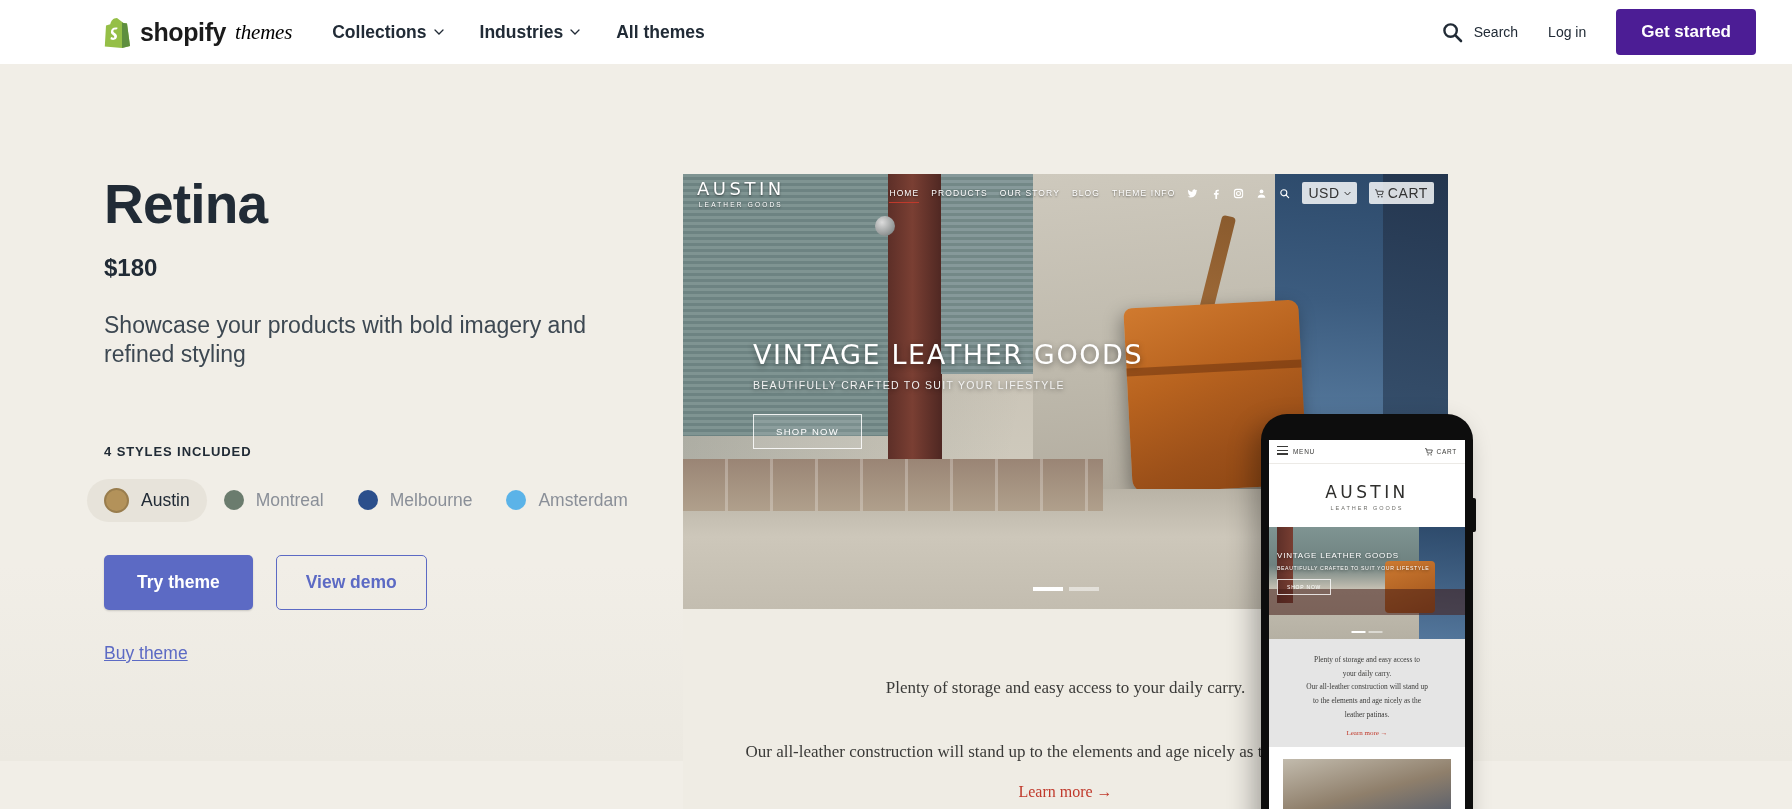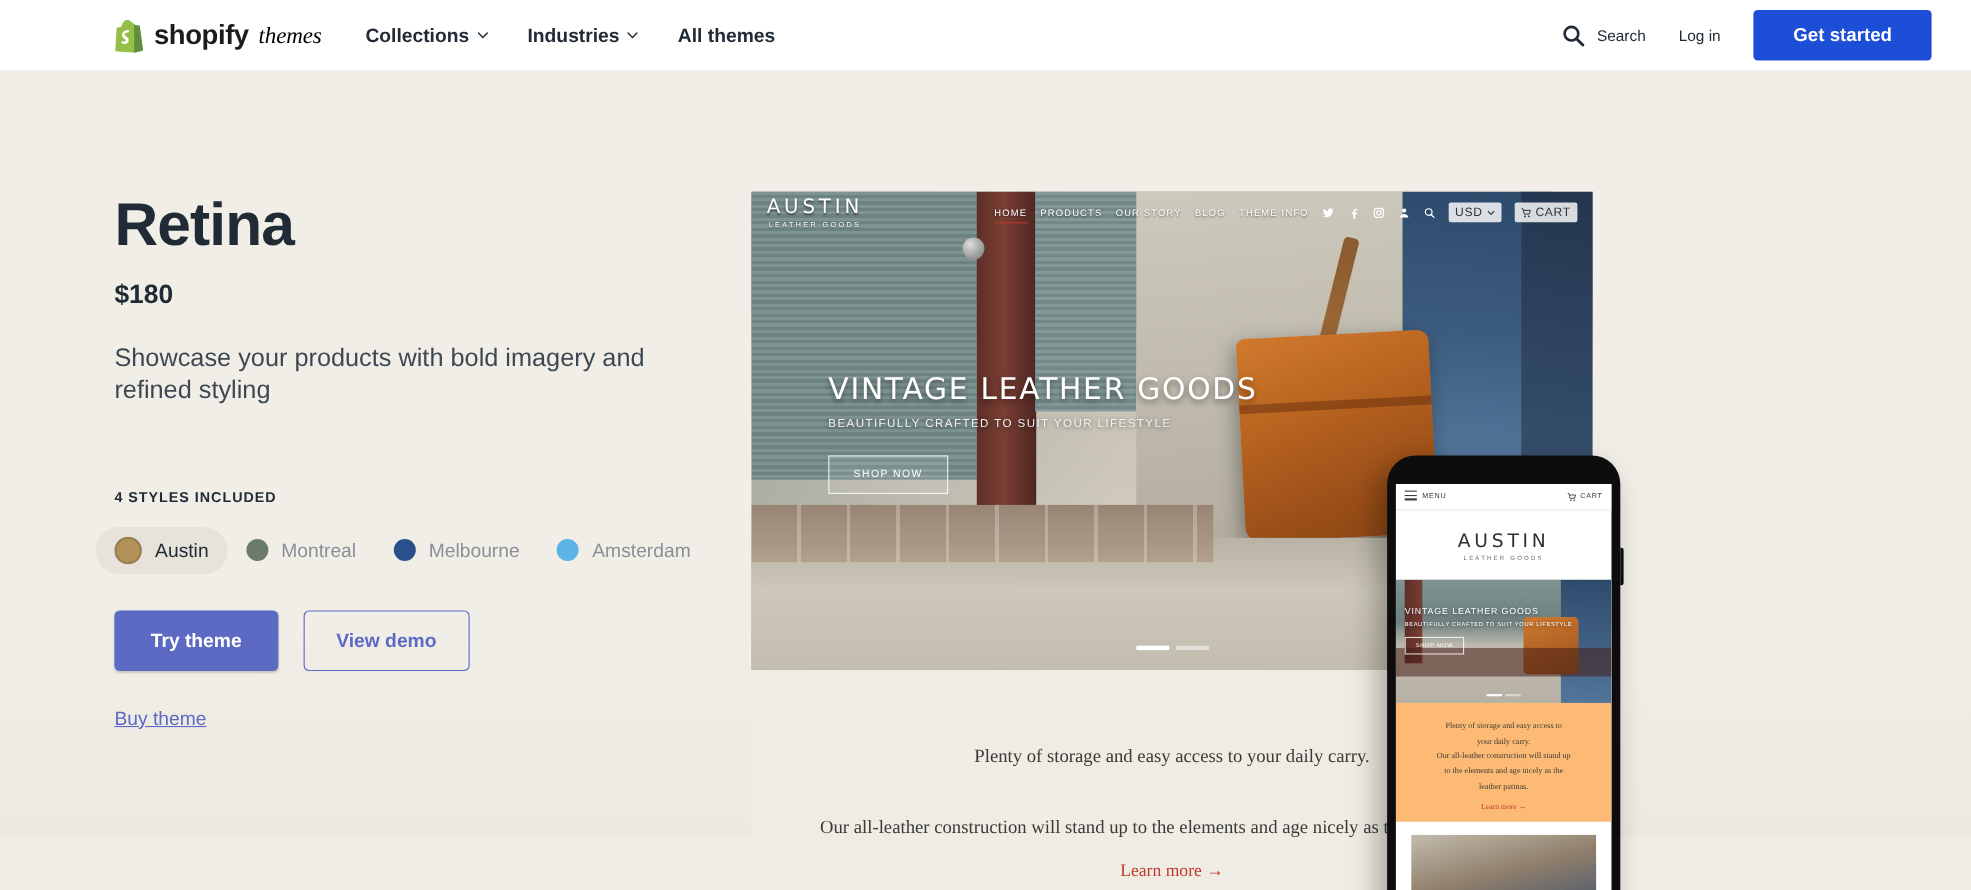--- a/index.html
+++ b/index.html
@@ -31,23 +31,23 @@
     display: flex; align-items: center; gap: 7px;
     font-size: 17.5px; font-weight: 700; color: #212b36;
     cursor: pointer; white-space: nowrap;
   }
   .chev { width: 10px; height: 10px; display: block; }
 
   .header-right { margin-left: auto; display: flex; align-items: center; gap: 30px; }
   .hdr-link { font-size: 14px; color: #212b36; cursor: pointer; white-space: nowrap; }
   .hdr-search { display: flex; align-items: center; gap: 11px; cursor: pointer; }
   .btn-get-started {
-    background: #1d4ed8; color: #fff;
+    background: #4c1d95; color: #fff;
     font-size: 17px; font-weight: 700;
-    padding: 13px 36px; border-radius: 4px;
+    padding: 13px 25px; border-radius: 4px;
     border: none; cursor: pointer; white-space: nowrap;
     font-family: "Liberation Sans", sans-serif;
   }
 
   
   .page {
     height: 697px;
     background: linear-gradient(180deg,#f1eee7 0%,#f1eee7 72%,#ece9e1 100%);
     display: flex;
     position: relative;
@@ -187,21 +187,21 @@
     text-shadow: 0 1px 2px rgba(0,0,0,.55); white-space: nowrap;
     position: relative;
   }
   .mock-nav-link.active::after {
     content:""; position:absolute; left:0; right:0; bottom:-5px; height:1.5px; background:#c0392b;
   }
   .mock-ico { width: 11px; height: 11px; display: block; cursor: pointer; }
   .mock-pill {
     display: flex; align-items: center; gap: 4px;
     background: rgba(255,255,255,.82); border-radius: 2px;
-    padding: 3px 6px; font-size: 11px; color: #333; cursor: pointer;
+    padding: 3px 6px; font-size: 14px; color: #333; cursor: pointer;
     letter-spacing: .6px;
   }
 
   .hero-copy { position: absolute; left: 70px; top: 165px; z-index: 5; }
   .hero-h1 {
     font-size: 27px; color: #fff; letter-spacing: 1.6px; font-weight: 400;
     text-shadow: 0 2px 6px rgba(0,0,0,.45);
     font-family: "DejaVu Sans", sans-serif;
   }
   .hero-h2 {
@@ -268,21 +268,21 @@
   .phero-bag { position:absolute; right:30px; top:34px; width:50px; height:52px; border-radius:4px;
     background: linear-gradient(160deg,#cd7a31,#9c5019); }
   .phero-band { position:absolute; left:0; bottom:24px; width:100%; height:26px; background:rgba(70,30,24,.55); }
   .phero-copy { position:absolute; left:8px; top:24px; color:#fff; }
   .phero-copy .h { font-size:8px; letter-spacing:.8px; text-shadow:0 1px 3px rgba(0,0,0,.5); }
   .phero-copy .s { font-size:5.2px; letter-spacing:.6px; margin-top:4px; line-height:1.6; text-shadow:0 1px 3px rgba(0,0,0,.5); }
   .phero-btn { margin-top:7px; display:inline-block; border:1px solid rgba(255,255,255,.8); font-size:5px; letter-spacing:.8px; padding:4px 9px; }
   .phero-dots { position:absolute; left:50%; transform:translateX(-50%); bottom:6px; display:flex; gap:3px; }
   .phero-dots i { width:14px; height:2px; background:rgba(255,255,255,.5); display:block; }
   .phero-dots i.on { background:#fff; }
-  .pbody { background:#fdba74; padding: 14px 14px 10px; }
+  .pbody { background:#e5e5e5; padding: 14px 14px 10px; }
   .pbody p { font-family:"Liberation Serif", serif; font-size:7.4px; color:#3a3a38; text-align:center; line-height:1.85; }
   .plearn { display:block; text-align:center; margin-top:8px; font-family:"Liberation Serif", serif; font-size:7px; color:#c0392b; cursor:pointer; }
   .ptile { margin: 12px 14px 0; height: 68px; background: linear-gradient(165deg,#c2bbad 0%,#8f7f6b 50%,#49566d 100%); }
 </style>
 </head>
 <body>
 
 <div class="site-header">
 
   <div class="brand">

